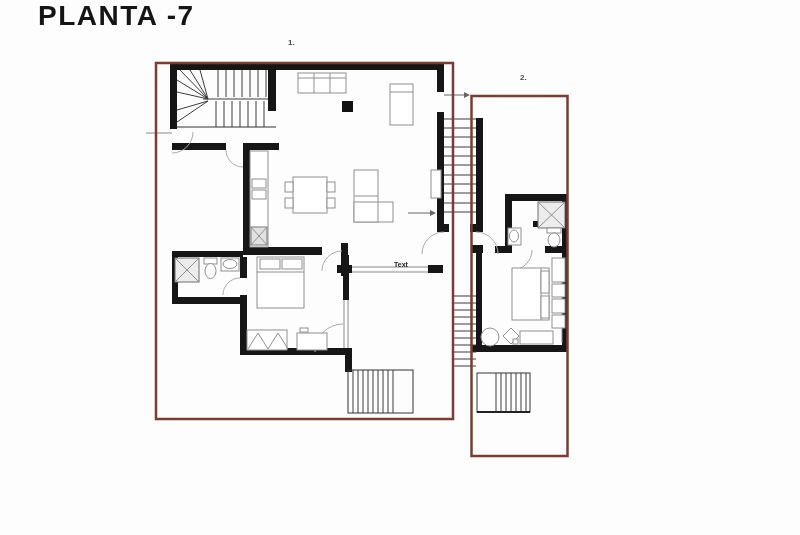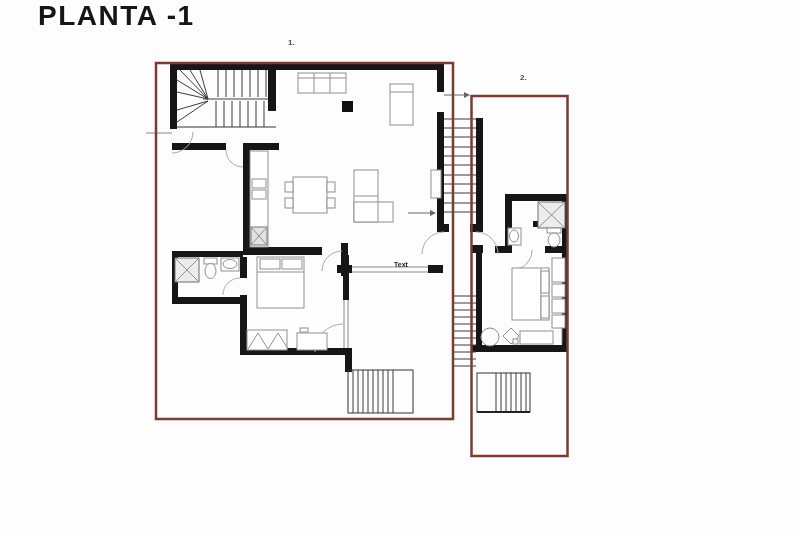--- a/index.html
+++ b/index.html
@@ -37,21 +37,21 @@
   .arrow{stroke:#666;stroke-width:1;fill:none;}
   .arrowhead{fill:#666;stroke:none;}
   .shower{fill:#ececec;stroke:#6d6d6d;stroke-width:1;}
   .stove{fill:#e2e2e2;stroke:#777;stroke-width:1;}
 </style>
 </head>
 <body>
 
 <div class="canvas">
 
-  <div class="page-title">PLANTA -1</div>
+  <div class="page-title">PLANTA -7</div>
   <div class="zone-label z1">1.</div>
   <div class="zone-label z2">2.</div>
 
   <svg width="800" height="535" viewBox="0 0 800 535">
 
     <g>
       <rect class="wall" x="170" y="63" width="274" height="7"></rect>
       <rect class="wall" x="170" y="63" width="7" height="66"></rect>
       <rect class="wall" x="268" y="63" width="8" height="48"></rect>
       <rect class="wall" x="172" y="143" width="54" height="7"></rect>

